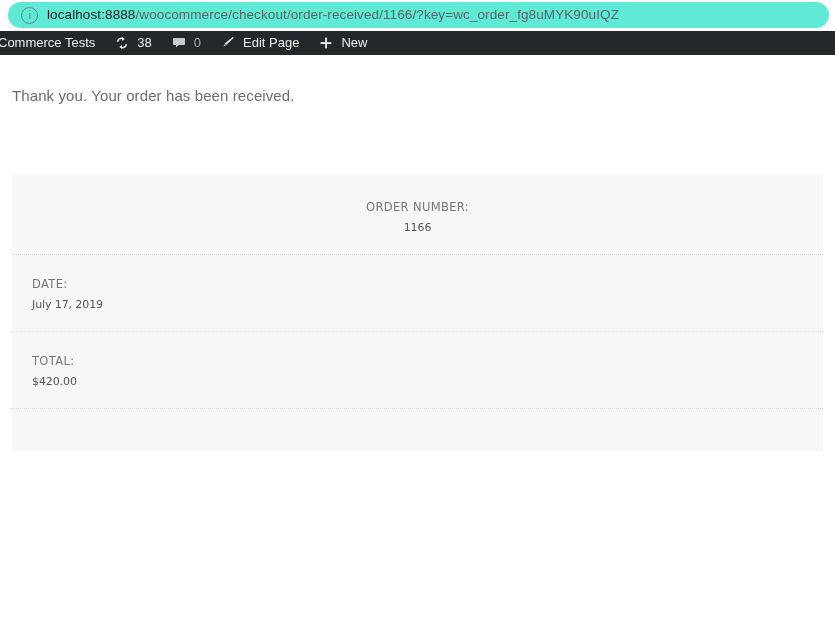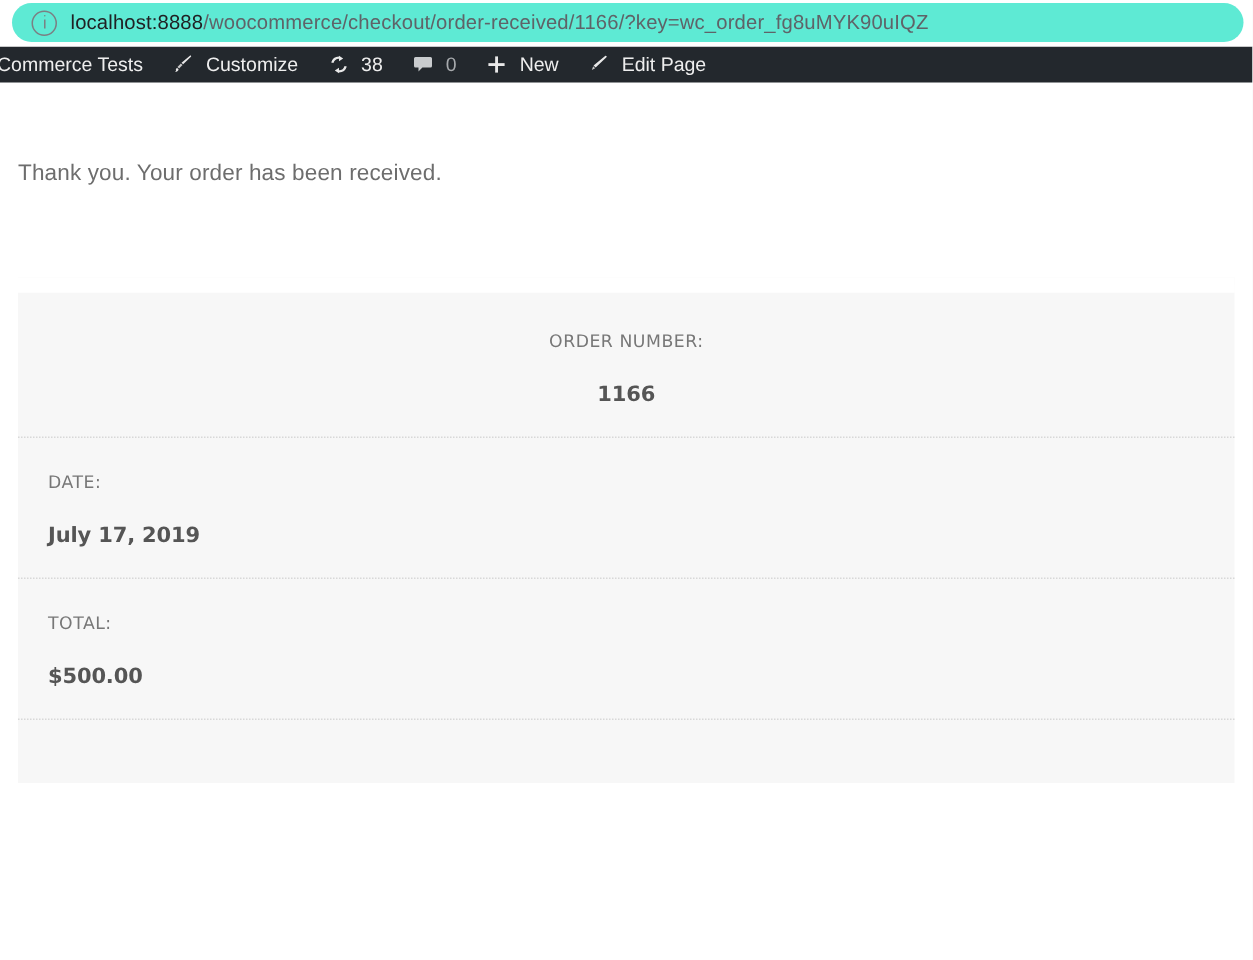--- a/index.html
+++ b/index.html
@@ -119,21 +119,21 @@
   .page-title {
     font-family: "DejaVu Sans", sans-serif;
     font-weight: 300;
     font-size: 42px;
     line-height: 1;
     color: #3b3b3b;
     margin: 48px 0 0 0;
     letter-spacing: -0.4px;
   }
   .thankyou {
-    margin: 52px 0 0 0;
+    margin: 32px 0 0 0;
     font-size: 15px;
     color: #6d6d6d;
     letter-spacing: 0.1px;
   }
 
   
   .order-overview {
     margin-top: 61px;
     position: relative;
     background: #f7f7f7;
@@ -161,23 +161,23 @@
   .order-label {
     display: block;
     font-size: 11.5px;
     letter-spacing: 0.35px;
     color: #777777;
     text-transform: uppercase;
     font-family: "DejaVu Sans", sans-serif;
   }
   .order-value {
     display: block;
-    margin-top: 21px;
-    font-size: 14px;
-    font-weight: bold;
+    margin-top: 7px;
+    font-size: 11px;
+    font-weight: normal;
     color: #555555;
     font-family: "DejaVu Sans", sans-serif;
     letter-spacing: -0.1px;
   }
 </style>
 </head>
 <body>
 
 <div class="browser-chrome">
   <div class="url-pill">
@@ -185,30 +185,20 @@
     <span class="url-text"><span class="url-host">localhost:8888</span><span class="url-rest">/woocommerce/checkout/order-received/1166/?key=wc_order_fg8uMYK90uIQZ</span></span>
   </div>
 </div>
 
 <div class="adminbar">
 
   <div class="ab-item first">
     <span class="ab-label">Commerce Tests</span>
   </div>
 
-  <div class="ab-item">
-    <span class="ab-icon">
-      <svg width="16" height="16" viewBox="0 0 16 16" aria-hidden="true">
-        <path d="M12.6 2.1c.5-.5 1.2.2.7.7L8.1 7.9 7 6.8l5.6-4.7z" fill="#e8e8e8"></path>
-        <path d="M6.6 7.3l1.1 1.1-2.3 2.3-1.1-1.1 2.3-2.3z" fill="#c8c8c8"></path>
-        <path d="M4 10.2l1.1 1.1c-.3 1-1.2 1.7-2.3 1.7.5-.5.7-1.2.4-1.8l.8-1z" fill="#e8e8e8"></path>
-      </svg>
-    </span>
-    <span class="ab-label">Customize</span>
-  </div>
 
   <div class="ab-item">
     <span class="ab-icon">
       <svg width="16" height="16" viewBox="0 0 16 16" aria-hidden="true">
         <path d="M8 2.6A5.4 5.4 0 0 0 2.8 6.6l1.5.4A3.9 3.9 0 0 1 8 4.1v1.8l2.8-1.9L8 2.1v.5z" fill="#e8e8e8"></path>
         <path d="M8 13.4a5.4 5.4 0 0 0 5.2-4l-1.5-.4A3.9 3.9 0 0 1 8 11.9v-1.8l-2.8 1.9L8 13.9v-.5z" fill="#e8e8e8"></path>
       </svg>
     </span>
     <span class="ab-label">38</span>
   </div>
@@ -218,35 +208,35 @@
       <svg width="16" height="16" viewBox="0 0 16 16" aria-hidden="true">
         <path d="M3 3h10a1 1 0 0 1 1 1v5a1 1 0 0 1-1 1H7.6L5 12.6V10H3a1 1 0 0 1-1-1V4a1 1 0 0 1 1-1z" fill="#c9ccce"></path>
       </svg>
     </span>
     <span class="ab-label ab-count-zero">0</span>
   </div>
 
   <div class="ab-item">
     <span class="ab-icon">
       <svg width="16" height="16" viewBox="0 0 16 16" aria-hidden="true">
+        <path d="M12.4 2.3c.6-.6 1.5.3.9.9L6.1 10 4.7 8.6l7.7-6.3z" fill="#e8e8e8"></path>
+        <path d="M4.4 9.1l1.4 1.4-2.2 1.1 .8-2.5z" fill="#c8c8c8"></path>
+      </svg>
+    </span>
+    <span class="ab-label">Edit Page</span>
+  </div>
+
+  <div class="ab-item">
+    <span class="ab-icon">
+      <svg width="16" height="16" viewBox="0 0 16 16" aria-hidden="true">
         <rect x="7.1" y="2.6" width="1.9" height="10.8" fill="#e8e8e8"></rect>
         <rect x="2.6" y="7.1" width="10.8" height="1.9" fill="#e8e8e8"></rect>
       </svg>
     </span>
     <span class="ab-label">New</span>
-  </div>
-
-  <div class="ab-item">
-    <span class="ab-icon">
-      <svg width="16" height="16" viewBox="0 0 16 16" aria-hidden="true">
-        <path d="M12.4 2.3c.6-.6 1.5.3.9.9L6.1 10 4.7 8.6l7.7-6.3z" fill="#e8e8e8"></path>
-        <path d="M4.4 9.1l1.4 1.4-2.2 1.1 .8-2.5z" fill="#c8c8c8"></path>
-      </svg>
-    </span>
-    <span class="ab-label">Edit Page</span>
   </div>
 
 </div>
 
 <div class="content">
 
 
   <p class="thankyou">Thank you. Your order has been received.</p>
 
   <div class="order-overview">
@@ -255,21 +245,21 @@
       <li class="order-row first">
         <span class="order-label">ORDER NUMBER:</span>
         <span class="order-value">1166</span>
       </li>
       <li class="order-row">
         <span class="order-label">DATE:</span>
         <span class="order-value">July 17, 2019</span>
       </li>
       <li class="order-row">
         <span class="order-label">TOTAL:</span>
-        <span class="order-value">$500.00</span>
+        <span class="order-value">$420.00</span>
       </li>
       <li class="order-row">
         
         
       </li>
     </ul>
   </div>
 
 </div>
 

